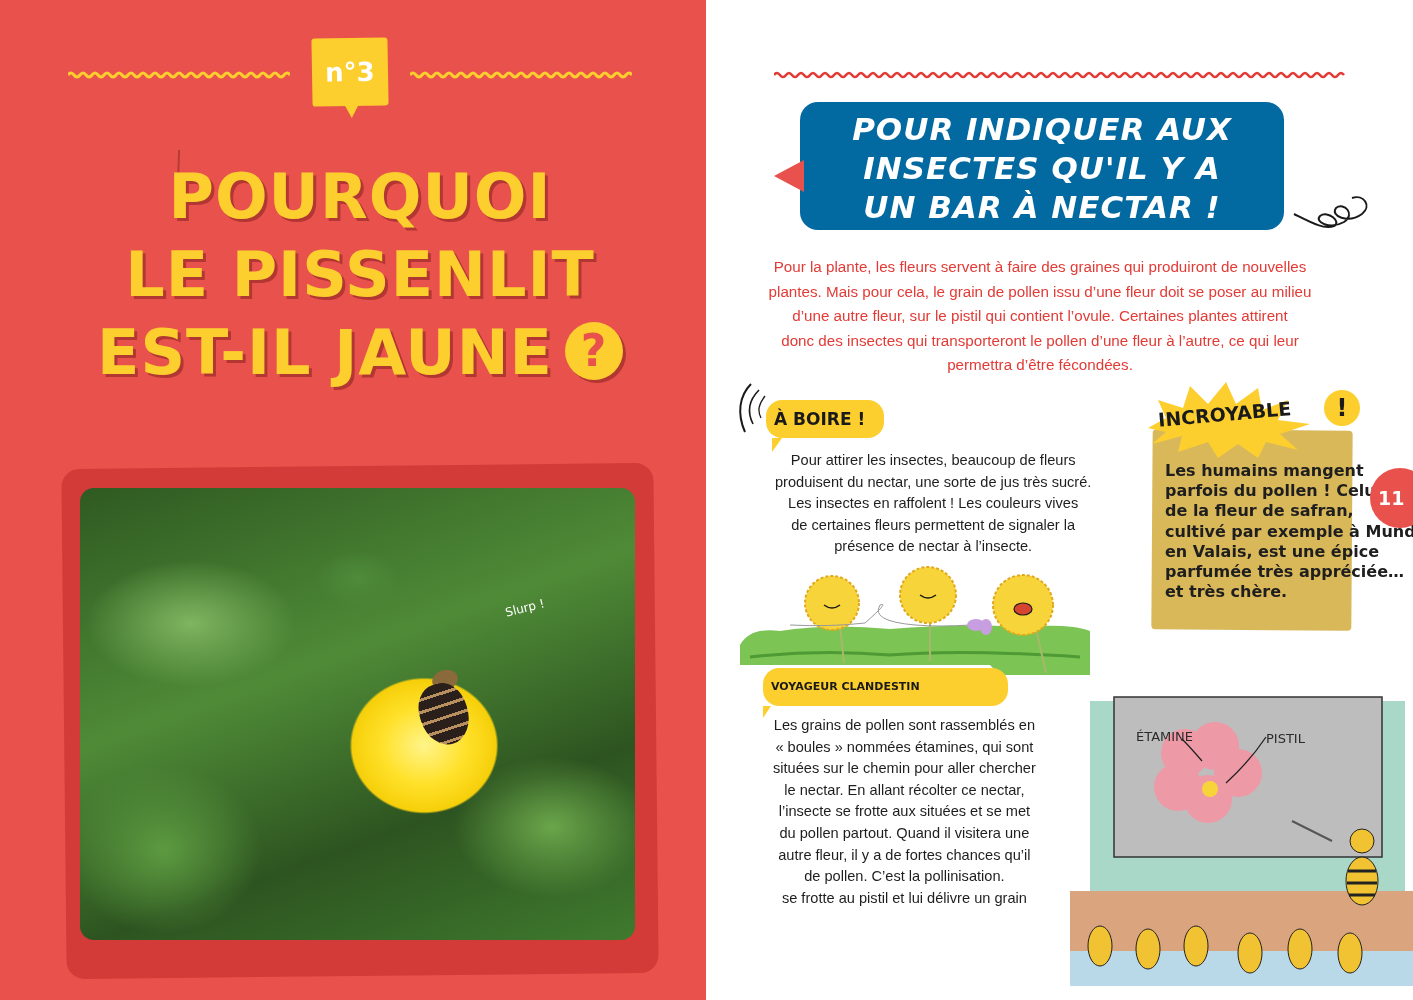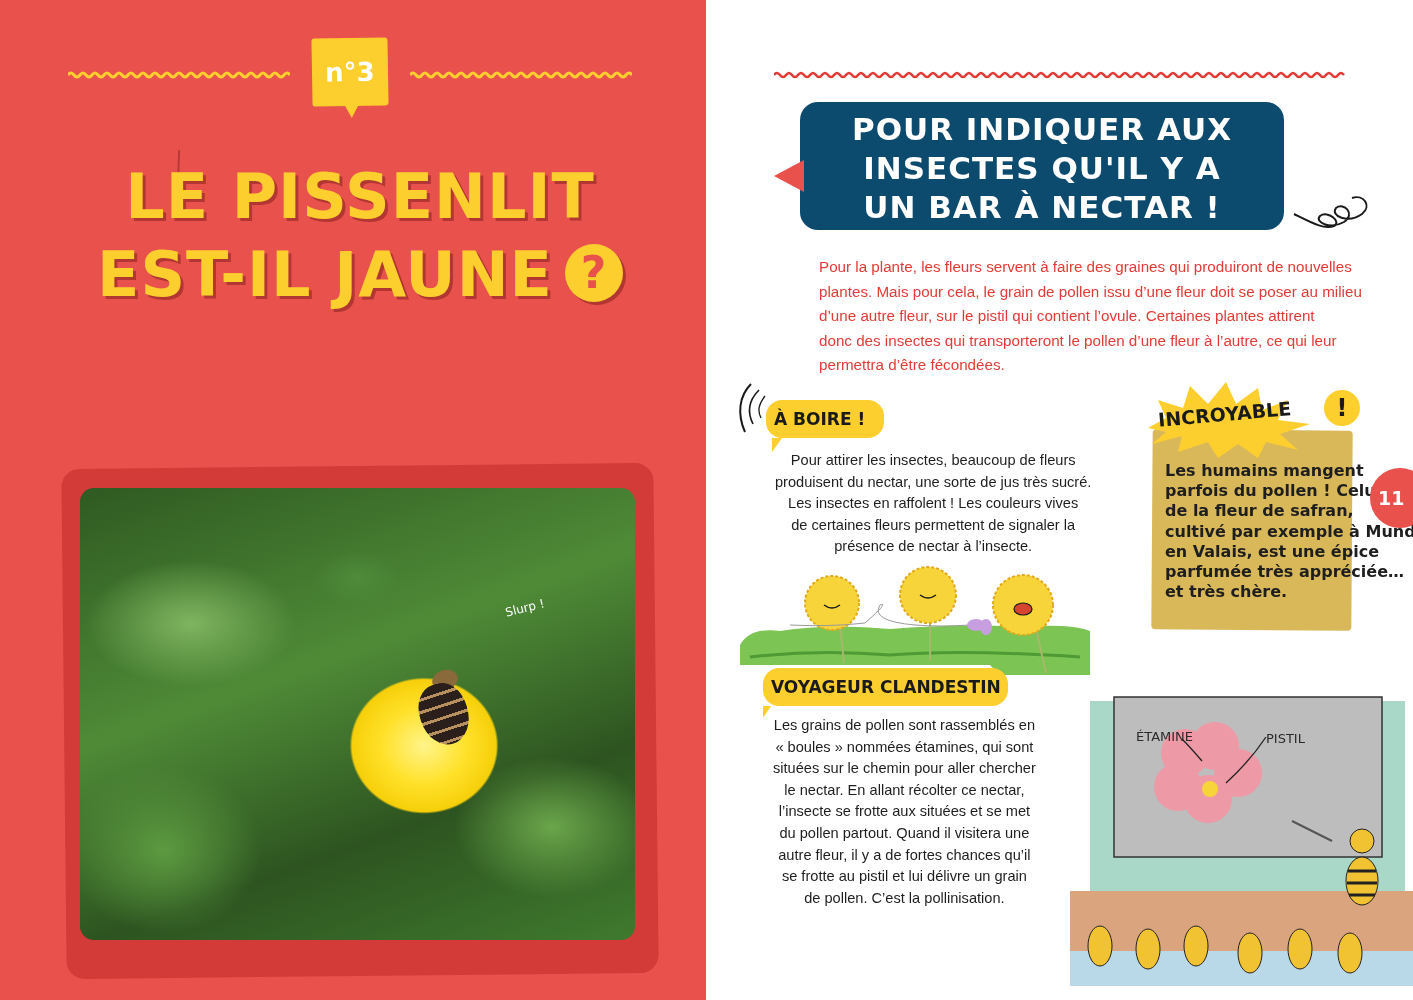--- a/index.html
+++ b/index.html
@@ -70,52 +70,52 @@
     .slurp {
       position: absolute; left: 425px; top: 113px; color: #ffffff;
       font-family: "DejaVu Sans", sans-serif; font-size: 12px; transform: rotate(-14deg);
     }
 
     
     .page-right { position: absolute; left: 706px; top: 0; width: 707px; height: 1000px; background: #ffffff; }
 
     .bubble {
       position: absolute; left: 800px; top: 102px; width: 484px; height: 128px;
-      background: #0c4a6e; border-radius: 18px;
+      background: #0369a1; border-radius: 18px; font-style: italic;
     }
     .bubble::before {
       content: ""; position: absolute; left: -26px; top: 58px;
       border-top: 16px solid transparent; border-bottom: 16px solid transparent;
       border-right: 30px solid #e8514c;
     }
     .bubble-text {
       position: absolute; left: 0; top: 8px; width: 100%; text-align: center;
       color: #ffffff; font-family: "DejaVu Sans", sans-serif; font-weight: bold;
       font-size: 31px; line-height: 39px; letter-spacing: 1px;
     }
     .bubble-text .line { display: block; }
     .squiggle { position: absolute; left: 1290px; top: 186px; width: 110px; height: 50px; }
 
     .intro {
-      position: absolute; left: 819px; top: 255px; width: 580px;
-      color: #e23b36; font-family: "Liberation Sans", sans-serif; font-size: 15.2px; line-height: 24.5px;
+      position: absolute; left: 750px; top: 255px; width: 580px;
+      color: #e23b36; font-family: "Liberation Sans", sans-serif; font-size: 15.2px; line-height: 24.5px; text-align: center;
     }
     .intro .line { display: block; white-space: nowrap; }
 
     .tag {
       position: absolute; background: #fccf2f; color: #1a1a1a;
       font-family: "DejaVu Sans", sans-serif; font-weight: bold;
       border-radius: 16px;
     }
     .tag-boire { left: 766px; top: 400px; width: 118px; height: 38px; font-size: 17px; line-height: 38px; padding-left: 8px; }
     .tag-boire::after {
       content: ""; position: absolute; left: 6px; bottom: -14px;
       border-left: 10px solid #fccf2f; border-bottom: 14px solid transparent;
     }
-    .tag-voyageur { left: 763px; top: 668px; width: 245px; height: 38px; font-size: 17px; line-height: 38px; padding-left: 8px; }
+    .tag-voyageur { left: 763px; top: 668px; width: 245px; height: 38px; font-size: 11px; line-height: 38px; padding-left: 8px; }
     .tag-voyageur::after {
       content: ""; position: absolute; left: 0px; bottom: -12px;
       border-left: 8px solid #fccf2f; border-bottom: 12px solid transparent;
     }
     .sound-lines { position: absolute; left: 733px; top: 380px; width: 40px; height: 60px; }
 
     .body-text {
       position: absolute; color: #1e1e1e;
       font-family: "Liberation Sans", sans-serif; font-size: 14.6px; line-height: 21.6px; text-align: center;
     }
@@ -175,20 +175,21 @@
       <svg viewBox="0 0 222 10" preserveAspectRatio="none">
           <path d="M0 5 Q3 1 6 5 T12 5 T18 5 T24 5 T30 5 T36 5 T42 5 T48 5 T54 5 T60 5 T66 5 T72 5 T78 5 T84 5 T90 5 T96 5 T102 5 T108 5 T114 5 T120 5 T126 5 T132 5 T138 5 T144 5 T150 5 T156 5 T162 5 T168 5 T174 5 T180 5 T186 5 T192 5 T198 5 T204 5 T210 5 T216 5 T222 5" fill="none" stroke="#fccf2f" stroke-width="3"></path>
         </svg>
     </div>
 
     <div class="num-badge">n°3</div>
 
     <div class="title-mark"></div>
 
     <h1 class="main-title">
+      <span class="line">POURQUOI</span>
       <span class="line">LE PISSENLIT</span>
       <span class="line"><span>EST-IL JAUNE</span><span class="qmark">?</span></span>
     </h1>
 
     <div class="photo-frame"></div>
   </div>
 
   <div class="photo">
     <div class="bee-head"></div>
     <div class="bee"></div>
@@ -275,22 +276,22 @@
   <div class="tag tag-voyageur">VOYAGEUR CLANDESTIN</div>
 
   <div class="body-text voyageur-text">
     <span class="line">Les grains de pollen sont rassemblés en</span>
     <span class="line">« boules » nommées étamines, qui sont</span>
     <span class="line">situées sur le chemin pour aller chercher</span>
     <span class="line">le nectar. En allant récolter ce nectar,</span>
     <span class="line">l’insecte se frotte aux situées et se met</span>
     <span class="line">du pollen partout. Quand il visitera une</span>
     <span class="line">autre fleur, il y a de fortes chances qu’il</span>
+    <span class="line">de pollen. C’est la pollinisation.</span>
     <span class="line">se frotte au pistil et lui délivre un grain</span>
-    <span class="line">de pollen. C’est la pollinisation.</span>
   </div>
 
   <div class="classroom">
     <svg viewBox="0 0 343 295" width="343" height="295">
       <rect x="20" y="10" width="315" height="190" fill="#a9d8c8"></rect>
       <rect x="44" y="6" width="268" height="160" fill="#bdbdbd" stroke="#333" stroke-width="1.5"></rect>
       <rect x="0" y="200" width="343" height="60" fill="#d9a47e"></rect>
       <rect x="0" y="260" width="343" height="35" fill="#b9d8e8"></rect>
       <g fill="#ee9aa6">
         <circle cx="115" cy="62" r="24"></circle>

